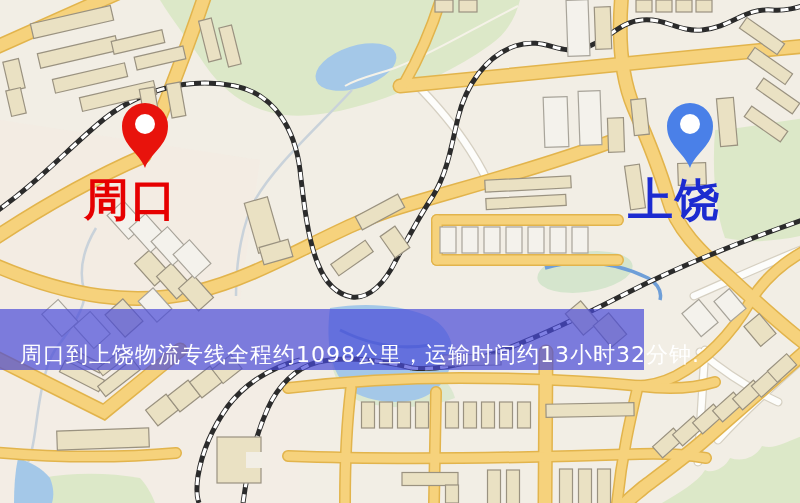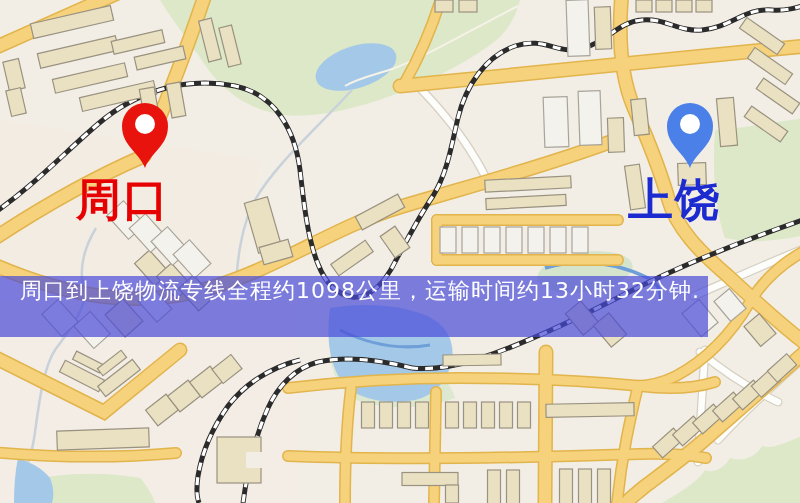--- a/index.html
+++ b/index.html
@@ -1,24 +1,24 @@
 <!DOCTYPE html>
 <html><head>
 <meta charset="utf-8">
 <style>
   html,body{margin:0;padding:0;background:#ddd;}
   #stage{position:relative;width:800px;height:503px;overflow:hidden;
          font-family:"DejaVu Sans","Liberation Sans",sans-serif;background:#f2eee5;}
   #map{position:absolute;left:0;top:0;}
   .city-label{position:absolute;font-weight:bold;font-size:45px;line-height:1;
               letter-spacing:2px;white-space:nowrap;text-shadow:0 0 1px rgba(255,255,255,.3);}
-  #origin-label{left:76px;top:177px;color:#e60000;}
+  #origin-label{left:84px;top:177px;color:#e60000;}
   #dest-label{left:628px;top:177px;color:#1c2bd0;}
-  #banner{position:absolute;left:0;top:276px;width:708px;height:61px;
-          background:rgba(72,74,217,0.70);display:flex;align-items:flex-start;}
+  #banner{position:absolute;left:0;top:309px;width:644px;height:61px;
+          background:rgba(72,74,217,0.70);display:flex;align-items:flex-end;}
   #banner span{color:#fff;font-size:22px;letter-spacing:1px;padding-left:20px;white-space:nowrap;}
 </style>
 </head>
 <body>
 
 <div id="stage">
 
 <svg id="map" width="800" height="503" viewBox="0 0 800 503">
   <defs>
 

